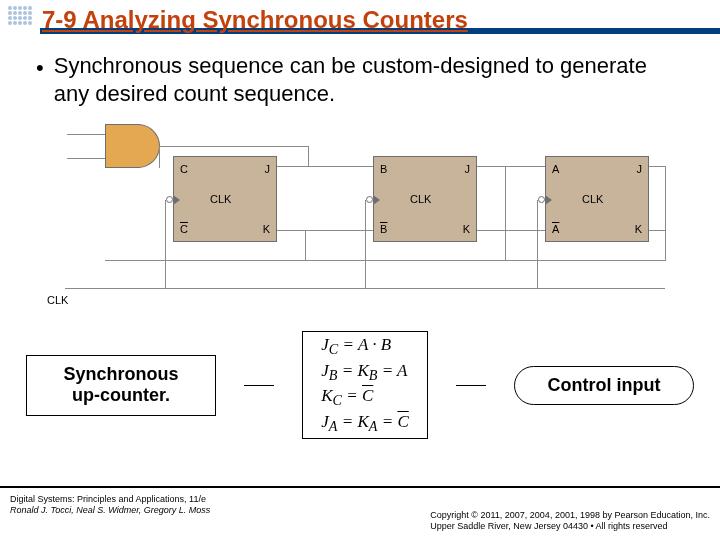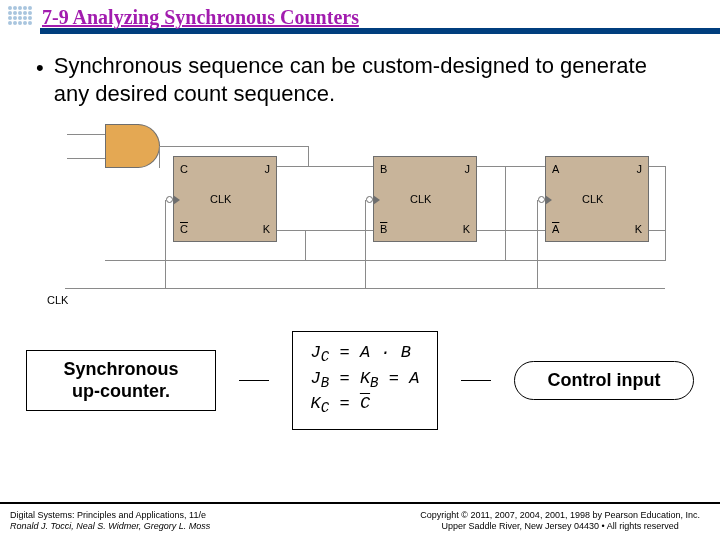--- a/index.html
+++ b/index.html
@@ -2,46 +2,46 @@
 <html><head>
 <meta charset="utf-8">
 <style>
   * { box-sizing: border-box; margin: 0; padding: 0; }
   body { width: 720px; height: 540px; background: #fff; font-family: Arial, sans-serif; position: relative; overflow: hidden; }
   .header { height: 38px; position: relative; }
   .header-line { position: absolute; left: 40px; right: 0; top: 28px; height: 6px; background: #003e7e; }
   .header-dots { position: absolute; left: 8px; top: 6px; display: flex; flex-direction: column; gap: 1px; }
   .header-dots-row { display: flex; gap: 1px; }
   .dot { width: 4px; height: 4px; border-radius: 50%; background: #0a5aa0; opacity: 0.35; }
-  .section-title { position: absolute; left: 42px; top: 6px; font-size: 20px; font-weight: bold; text-decoration: underline; color: #a21caf; font-family: Liberation Serif, serif; }
+  .section-title { position: absolute; left: 42px; top: 6px; font-size: 24px; font-weight: bold; text-decoration: underline; color: #c2410c; }
   .bullet-area { padding: 14px 36px 6px 36px; }
   .bullet-item { display: flex; gap: 10px; font-size: 22px; color: #000; line-height: 1.28; }
   .bullet-dot { padding-top: 2px; }
   .diagram { position: relative; width: 630px; height: 195px; margin: 6px auto 0 auto; }
   .ff { position: absolute; width: 104px; height: 86px; background: #c8b49a; border: 1px solid #6e6e6e; }
   .lbl { position: absolute; font: 11px Arial; color: #000; }
   .and-gate { position: absolute; width: 54px; height: 44px; }
   .and-body { position: absolute; left: 0; top: 0; width: 34px; height: 44px; background: #e4a853; border: 1px solid #6e6e6e; border-right: none; }
   .and-curve { position: absolute; left: 33px; top: 0; width: 22px; height: 44px; background: #e4a853; border: 1px solid #6e6e6e; border-left: none; border-radius: 0 22px 22px 0; }
   .wire { position: absolute; background: #8a8a8a; }
   .wh { height: 1px; }
   .wv { width: 1px; }
   .tri { position: absolute; width: 0; height: 0; border-top: 5px solid transparent; border-bottom: 5px solid transparent; border-left: 7px solid #6e6e6e; }
   .inv-bubble { position: absolute; width: 7px; height: 7px; border: 1px solid #6e6e6e; border-radius: 50%; background: #fff; }
   .labels-row { display: flex; justify-content: space-between; align-items: center; margin: 16px 26px 0 26px; gap: 18px; }
   .text-box { border: 1px solid #000; padding: 8px 14px; font-size: 18px; font-weight: bold; text-align: center; line-height: 1.2; }
   .left-box { width: 190px; }
   .right-box { width: 180px; border-radius: 28px; }
-  .eq-box { border: 1px solid #000; padding: 10px 18px; font-family: Liberation Mono, monospace; font-size: 17px; line-height: 1.35; font-style: italic; }
+  .eq-box { border: 1px solid #000; padding: 2px 18px; font-family: Liberation Serif, serif; font-size: 17px; line-height: 1.35; font-style: italic; }
   .eq-box .row { white-space: nowrap; }
   .ovl { text-decoration: overline; display: inline-block; }
   .connector { flex: 0 0 30px; height: 1px; background: #000; }
-  .footer { position: absolute; bottom: 0; left: 0; right: 0; border-top: 2px solid #000; padding: 6px 20px 8px 10px; display: flex; justify-content: space-between; font-size: 9px; color: #000; }
+  .footer { position: absolute; bottom: 0; left: 0; right: 0; border-top: 2px solid #000; padding: 6px 10px 8px 10px; display: flex; justify-content: space-between; font-size: 9px; color: #000; }
   .footer .left { line-height: 1.2; }
-  .footer .right { text-align: center; line-height: 1.2; }
+  .footer .right { text-align: left; line-height: 1.2; margin-top: 16px; }
 </style>
 </head>
 <body>
 
 <div class="header">
   <div class="header-dots">
     <div class="header-dots-row">
         <span class="dot"></span>
         <span class="dot"></span>
         <span class="dot"></span>
@@ -150,20 +150,21 @@
 <div class="labels-row">
   <div class="text-box left-box">
     <div>Synchronous</div>
     <div>up-counter.</div>
   </div>
   <div class="connector"></div>
   <div class="eq-box">
     <div class="row"><span>J</span><sub>C</sub> = <span>A · B</span></div>
     <div class="row"><span>J</span><sub>B</sub> = <span>K</span><sub>B</sub> = <span>A</span></div>
     <div class="row"><span>K</span><sub>C</sub> = <span class="ovl">C</span></div>
+    <div class="row"><span>J</span><sub>A</sub> = <span>K</span><sub>A</sub> = <span class="ovl">C</span></div>
   </div>
   <div class="connector"></div>
   <div class="text-box right-box">
     <div>Control input</div>
   </div>
 </div>
 
 <div class="footer">
   <div class="left">
     <div>Digital Systems: Principles and Applications, 11/e</div>

